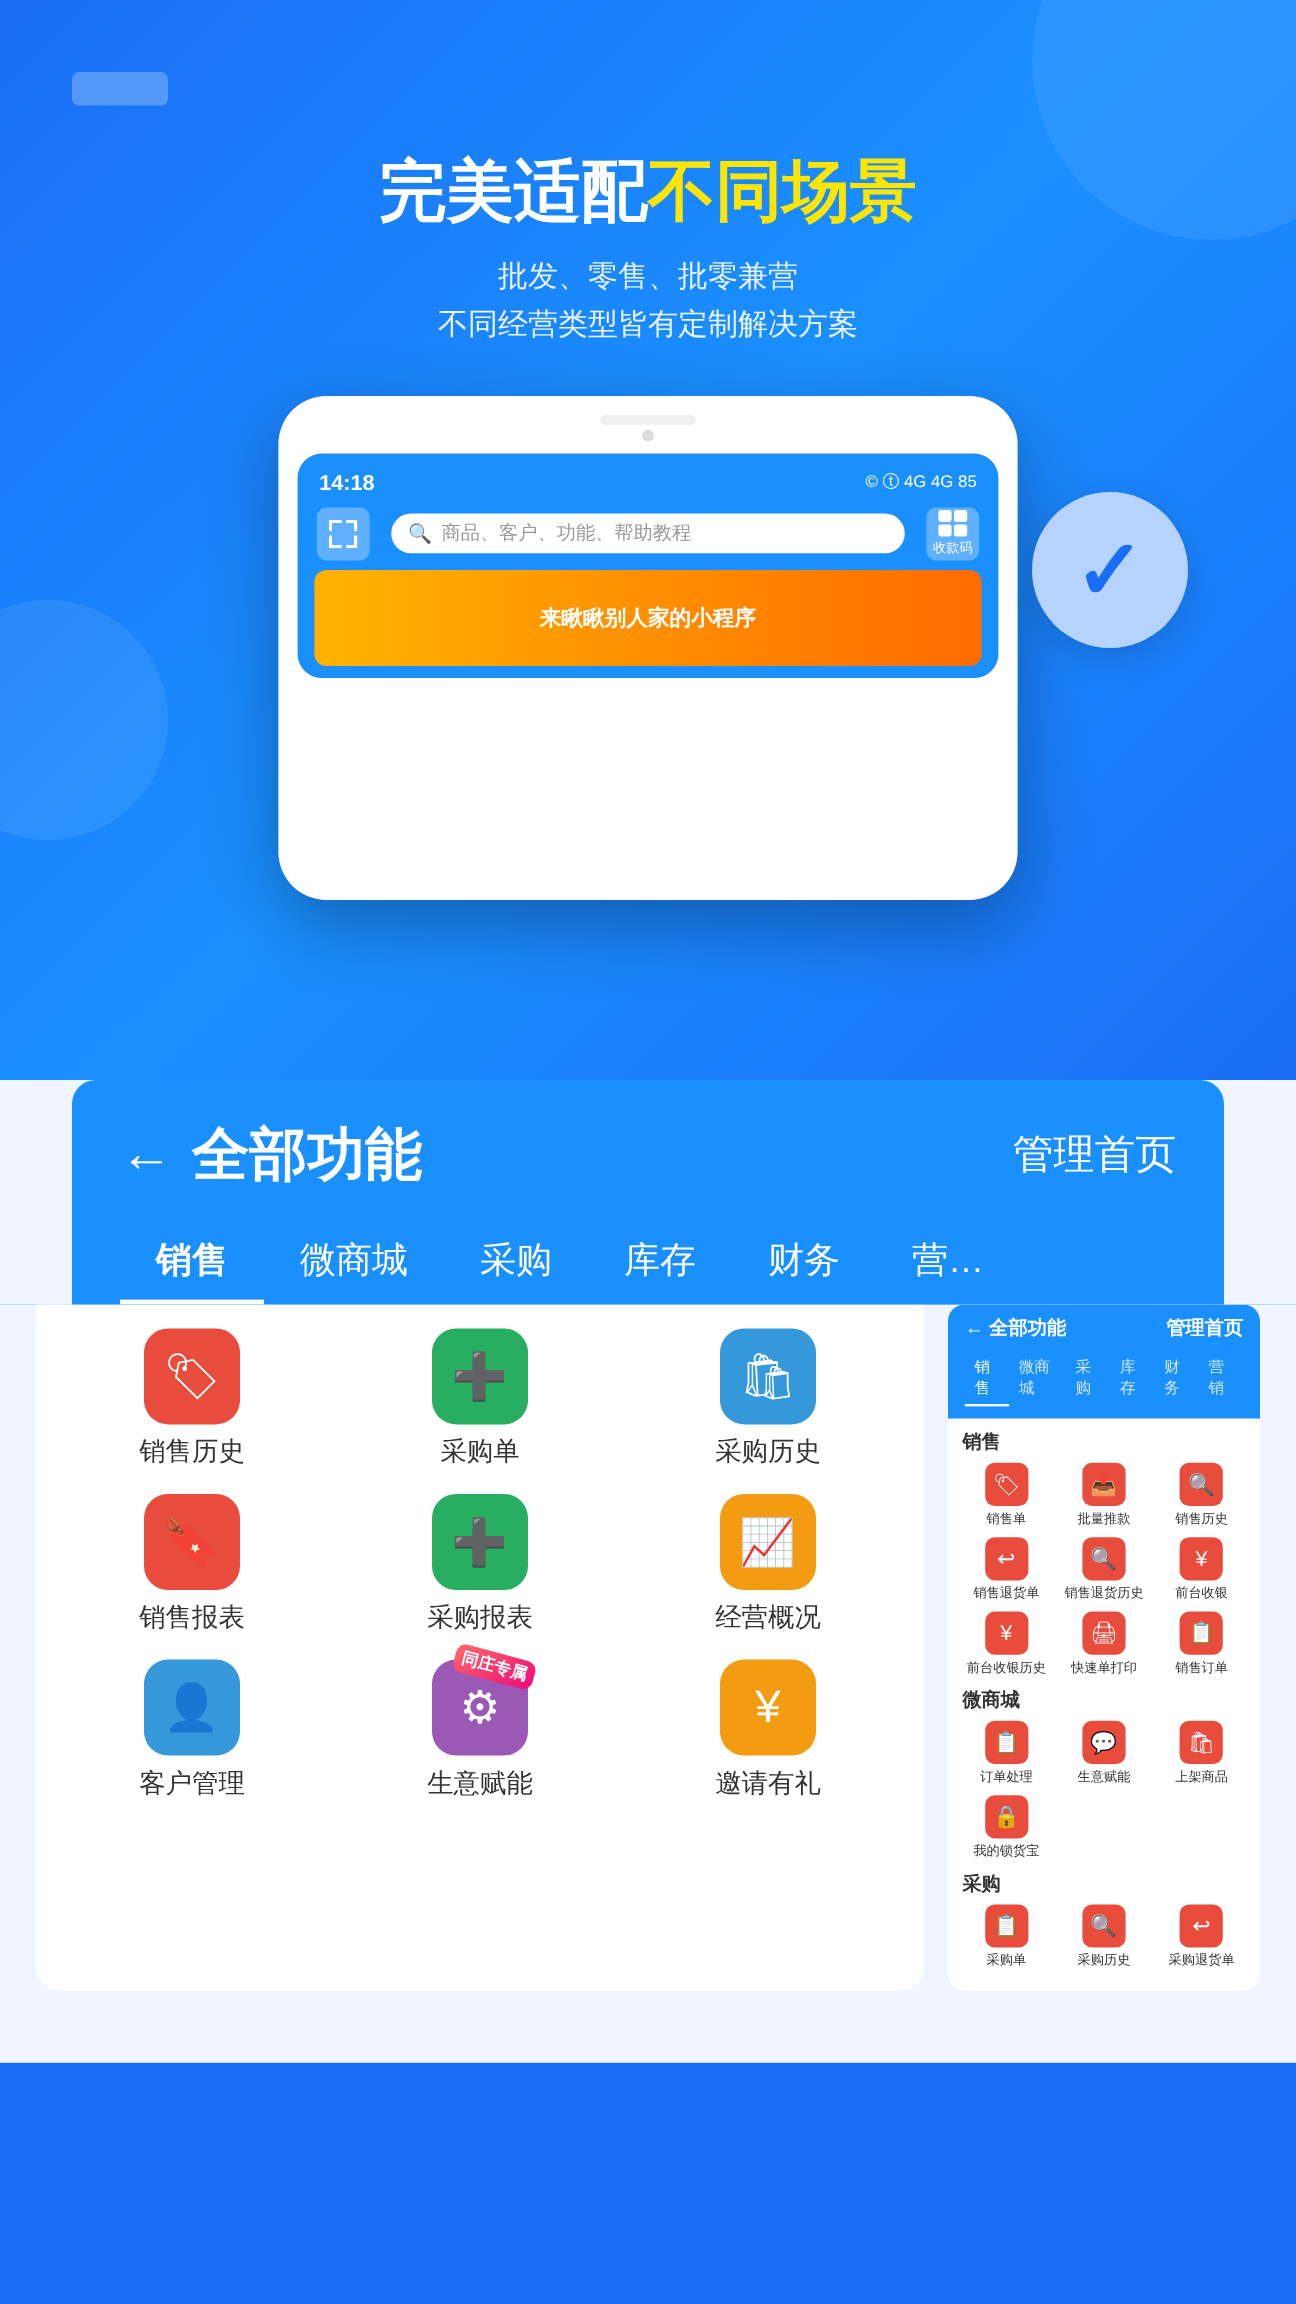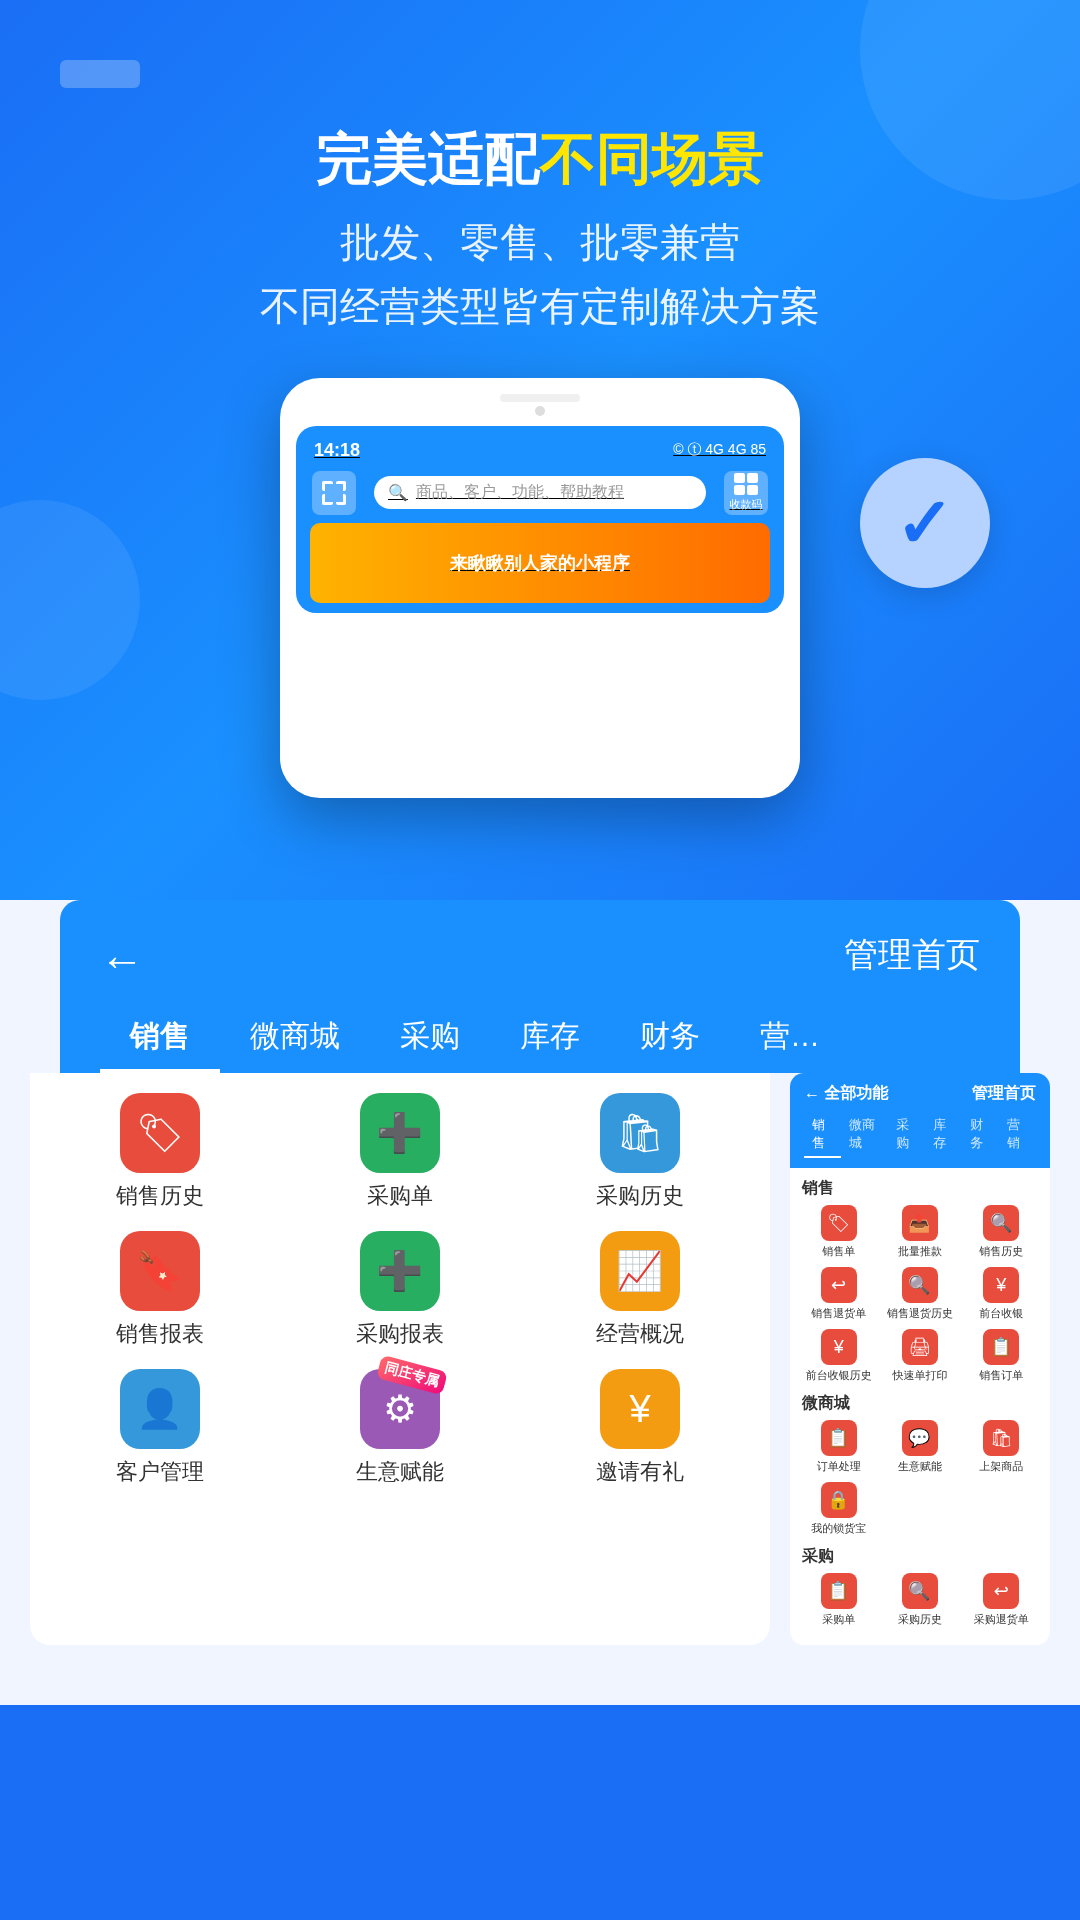--- a/index.html
+++ b/index.html
@@ -40,45 +40,44 @@
       font-size: 56px;
       font-weight: 900;
       color: #fff;
       line-height: 1.1;
       display: block;
     }
     .headline-highlight {
       color: #FFE600;
     }
     .headline-sub {
-      font-size: 40px;
+      font-size: 25px;
       color: rgba(255,255,255,0.9);
       margin-top: 20px;
       line-height: 1.6;
       text-align: center;
     }
 
     
     .mockup-area {
       position: relative;
       margin-top: 40px;
       display: flex;
       justify-content: center;
       align-items: flex-start;
     }
 
     .phone-mockup {
       background: #fff;
       border-radius: 40px;
-      width: 520px;
+      width: 616px;
       min-height: 420px;
       padding: 16px;
       box-shadow: 0 20px 60px rgba(0,0,0,0.3);
       position: relative;
-      text-decoration: underline;
     }
     .phone-notch-bar {
       background: #f0f0f0;
       border-radius: 4px;
       width: 80px;
       height: 8px;
       margin: 0 auto 4px;
     }
     .phone-dot {
       width: 10px;
@@ -439,20 +438,21 @@
       <span class="check-mark">✓</span>
     </div>
   </div>
 </div>
 
 <div style="background:#f0f5ff;padding:0 30px;">
   <div class="function-bar">
     <div class="function-bar-header">
       <div class="function-bar-title">
         <span class="back-arrow">←</span>
+        <span>全部功能</span>
       </div>
       <span class="manage-home">管理首页</span>
     </div>
     <div class="function-tabs">
       <div class="function-tab active">销售</div>
       <div class="function-tab">微商城</div>
       <div class="function-tab">采购</div>
       <div class="function-tab">库存</div>
       <div class="function-tab">财务</div>
       <div class="function-tab">营…</div>

